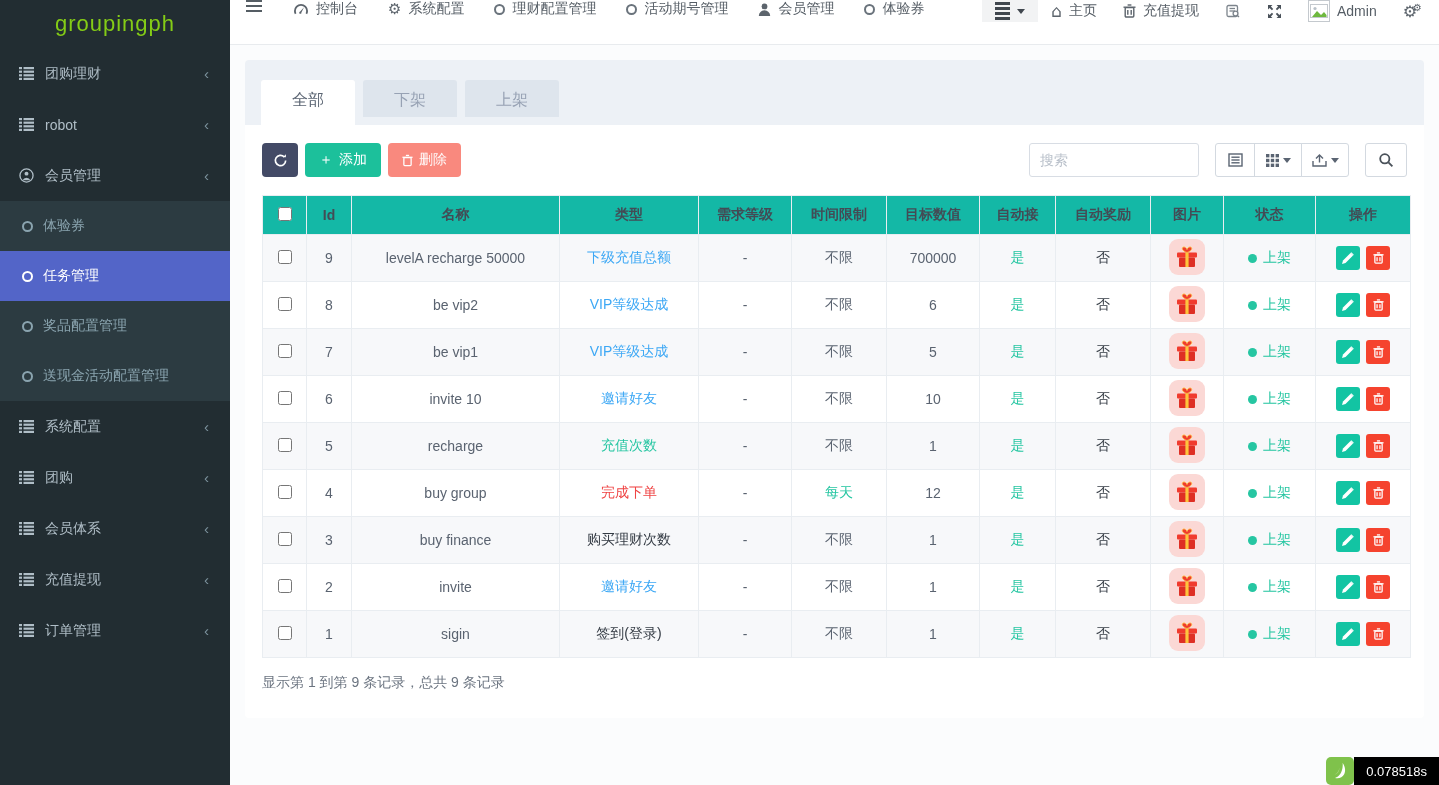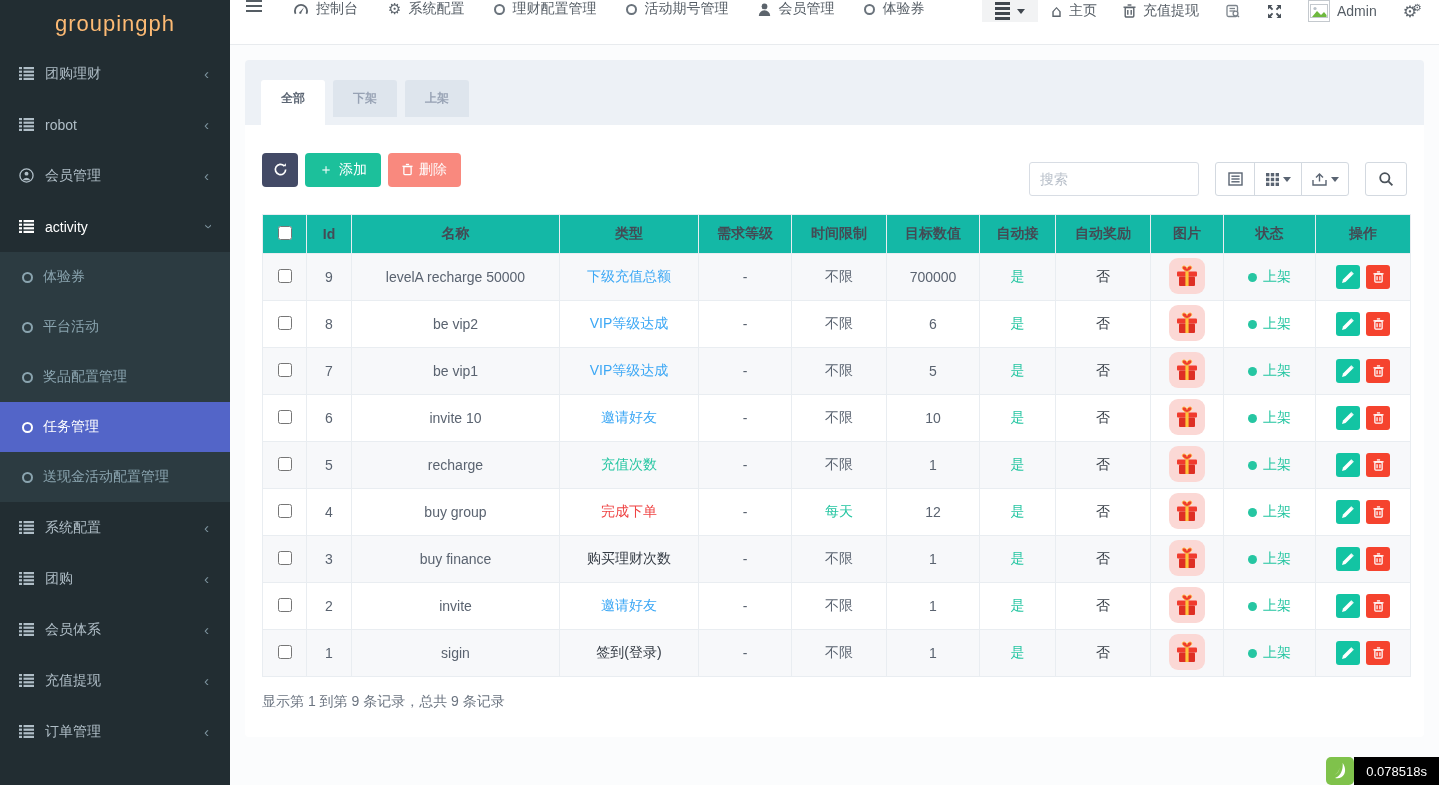--- a/index.html
+++ b/index.html
@@ -3,21 +3,21 @@
 <meta charset="utf-8">
 <style>
   * { margin:0; padding:0; box-sizing:border-box; }
   html,body { width:1439px; height:785px; overflow:hidden;
     font-family:"Liberation Sans","DejaVu Sans",sans-serif; background:#fbfcfd; }
 
   
   .sidebar { position:fixed; left:0; top:0; width:230px; height:785px;
     background:#222d32; z-index:20; }
   .logo { height:48px; display:flex; align-items:center; justify-content:center;
-    color:#fdba74; font-size:22px; letter-spacing:1px; font-weight:400; }
+    color:#84cc16; font-size:22px; letter-spacing:1px; font-weight:400; }
   .side-item { height:51px; display:flex; align-items:center; padding:0 15px;
     color:#b0bec7; font-size:14px; cursor:pointer; position:relative; }
   .si-icon { width:22px; display:inline-flex; justify-content:center; margin-right:8px; }
   .si-label { flex:1; white-space:nowrap; overflow:hidden; }
   .si-caret { color:#7d939e; font-size:15px; margin-right:6px; }
   .si-caret.down { display:inline-block; transform:rotate(-90deg); }
   .side-item.open { color:#ffffff; }
   .submenu { background:#2c3b41; }
   .sub-item { height:50px; display:flex; align-items:center; padding:0 15px 0 22px;
     color:#8aa4af; font-size:14px; cursor:pointer; }
@@ -49,35 +49,35 @@
   .cogs .g2 { font-size:10px; position:relative; left:-4px; top:-6px; }
   .home-glyph { font-size:17px; color:#5c646c; font-family:"DejaVu Sans",sans-serif; }
   .avatar { width:22px; height:22px; border:1px solid #c4c9ce; background:#fff;
     display:inline-flex; align-items:center; justify-content:center; }
 
   
   .content { padding:15px; }
   .panel { background:#ffffff; border-radius:4px; }
   .tab-strip { background:#edf1f6; border-radius:4px 4px 0 0; height:65px;
     padding:20px 16px 0; display:flex; align-items:flex-start; }
-  .tab { min-width:64px; text-align:center; padding:10px 16px; font-size:12px;
+  .tab { min-width:64px; text-align:center; padding:10px 31px; font-size:16px;
     color:#97a2b4; background:#dee5ed; border-radius:3px 3px 0 0; margin-right:8px;
-    cursor:pointer; height:37px;font-weight:bold; }
+    cursor:pointer; height:37px; }
   .tab.active { background:#ffffff; color:#5a6472; height:45px; }
   .panel-body { padding:18px 17px 26px; }
 
   .toolbar { display:flex; align-items:center; margin-bottom:18px; }
   .tb-left { display:flex; gap:7px; }
   .btn { border:none; border-radius:4px; height:34px; display:inline-flex;
     align-items:center; justify-content:center; gap:6px; font-size:14px;
     color:#ffffff; cursor:pointer; padding:0 14px; }
   .btn-refresh { background:#434a66; width:36px; padding:0; }
   .btn-add { background:#1cc09b; }
   .btn-del { background:#f9897e; color:rgba(255,255,255,.95); }
-  .tb-right { margin-left:auto; display:flex; align-items:flex-start;margin-top:19px; }
+  .tb-right { margin-left:auto; display:flex; align-items:flex-start; }
   .search-input { width:170px; height:34px; border:1px solid #d8dde4; border-radius:3px;
     padding:0 10px; font-size:14px; color:#5a6370; outline:none; background:#fff; }
   .search-input::placeholder { color:#b9c0ca; }
   .vgroup { display:flex; margin-left:16px; }
   .vbtn { width:40px; height:34px; background:#fff; border:1px solid #d3d9e0;
     display:inline-flex; align-items:center; justify-content:center; gap:4px;
     cursor:pointer; margin-left:-1px; }
   .vbtn:first-child { border-radius:3px 0 0 3px; margin-left:0; }
   .vbtn:last-child { border-radius:0 3px 3px 0; }
   .vbtn.wide { width:48px; }
@@ -157,52 +157,32 @@
         <span class="si-icon">
           <svg width="15" height="15" viewBox="0 0 16 16" fill="none" stroke="currentColor" stroke-width="1.4">
             <circle cx="8" cy="8" r="7"></circle>
             <circle cx="8" cy="6" r="2.1" fill="currentColor" stroke="none"></circle>
             <path d="M3.8 13a4.6 4.6 0 0 1 8.4 0" fill="currentColor" stroke="none"></path>
           </svg>
         </span>
         <span class="si-label">会员管理</span>
         <span class="si-caret">‹</span>
       </div>
-      <div class="side-item open">
-        <span class="si-icon">
-          <svg width="15" height="13" viewBox="0 0 15 13" fill="currentColor">
-            <rect y="0" width="3" height="2.2"></rect>
-            <rect x="4.5" y="0" width="10.5" height="2.2"></rect>
-            <rect y="3.6" width="3" height="2.2"></rect>
-            <rect x="4.5" y="3.6" width="10.5" height="2.2"></rect>
-            <rect y="7.2" width="3" height="2.2"></rect>
-            <rect x="4.5" y="7.2" width="10.5" height="2.2"></rect>
-            <rect y="10.8" width="3" height="2.2"></rect>
-            <rect x="4.5" y="10.8" width="10.5" height="2.2"></rect>
-          </svg>
-        </span>
-        <span class="si-label">activity</span>
-        <span class="si-caret down">‹</span>
-      </div>
       <div class="submenu">
         <div class="sub-item">
           <span class="circle-o"></span>
           <span>体验券</span>
         </div>
-        <div class="sub-item">
+        <div class="sub-item active">
           <span class="circle-o"></span>
-          <span>平台活动</span>
+          <span>任务管理</span>
         </div>
         <div class="sub-item">
           <span class="circle-o"></span>
           <span>奖品配置管理</span>
-        </div>
-        <div class="sub-item active">
-          <span class="circle-o"></span>
-          <span>任务管理</span>
         </div>
         <div class="sub-item">
           <span class="circle-o"></span>
           <span>送现金活动配置管理</span>
         </div>
       </div>
       <div class="side-item">
         <span class="si-icon">
           <svg width="15" height="13" viewBox="0 0 15 13" fill="currentColor">
             <rect y="0" width="3" height="2.2"></rect>

